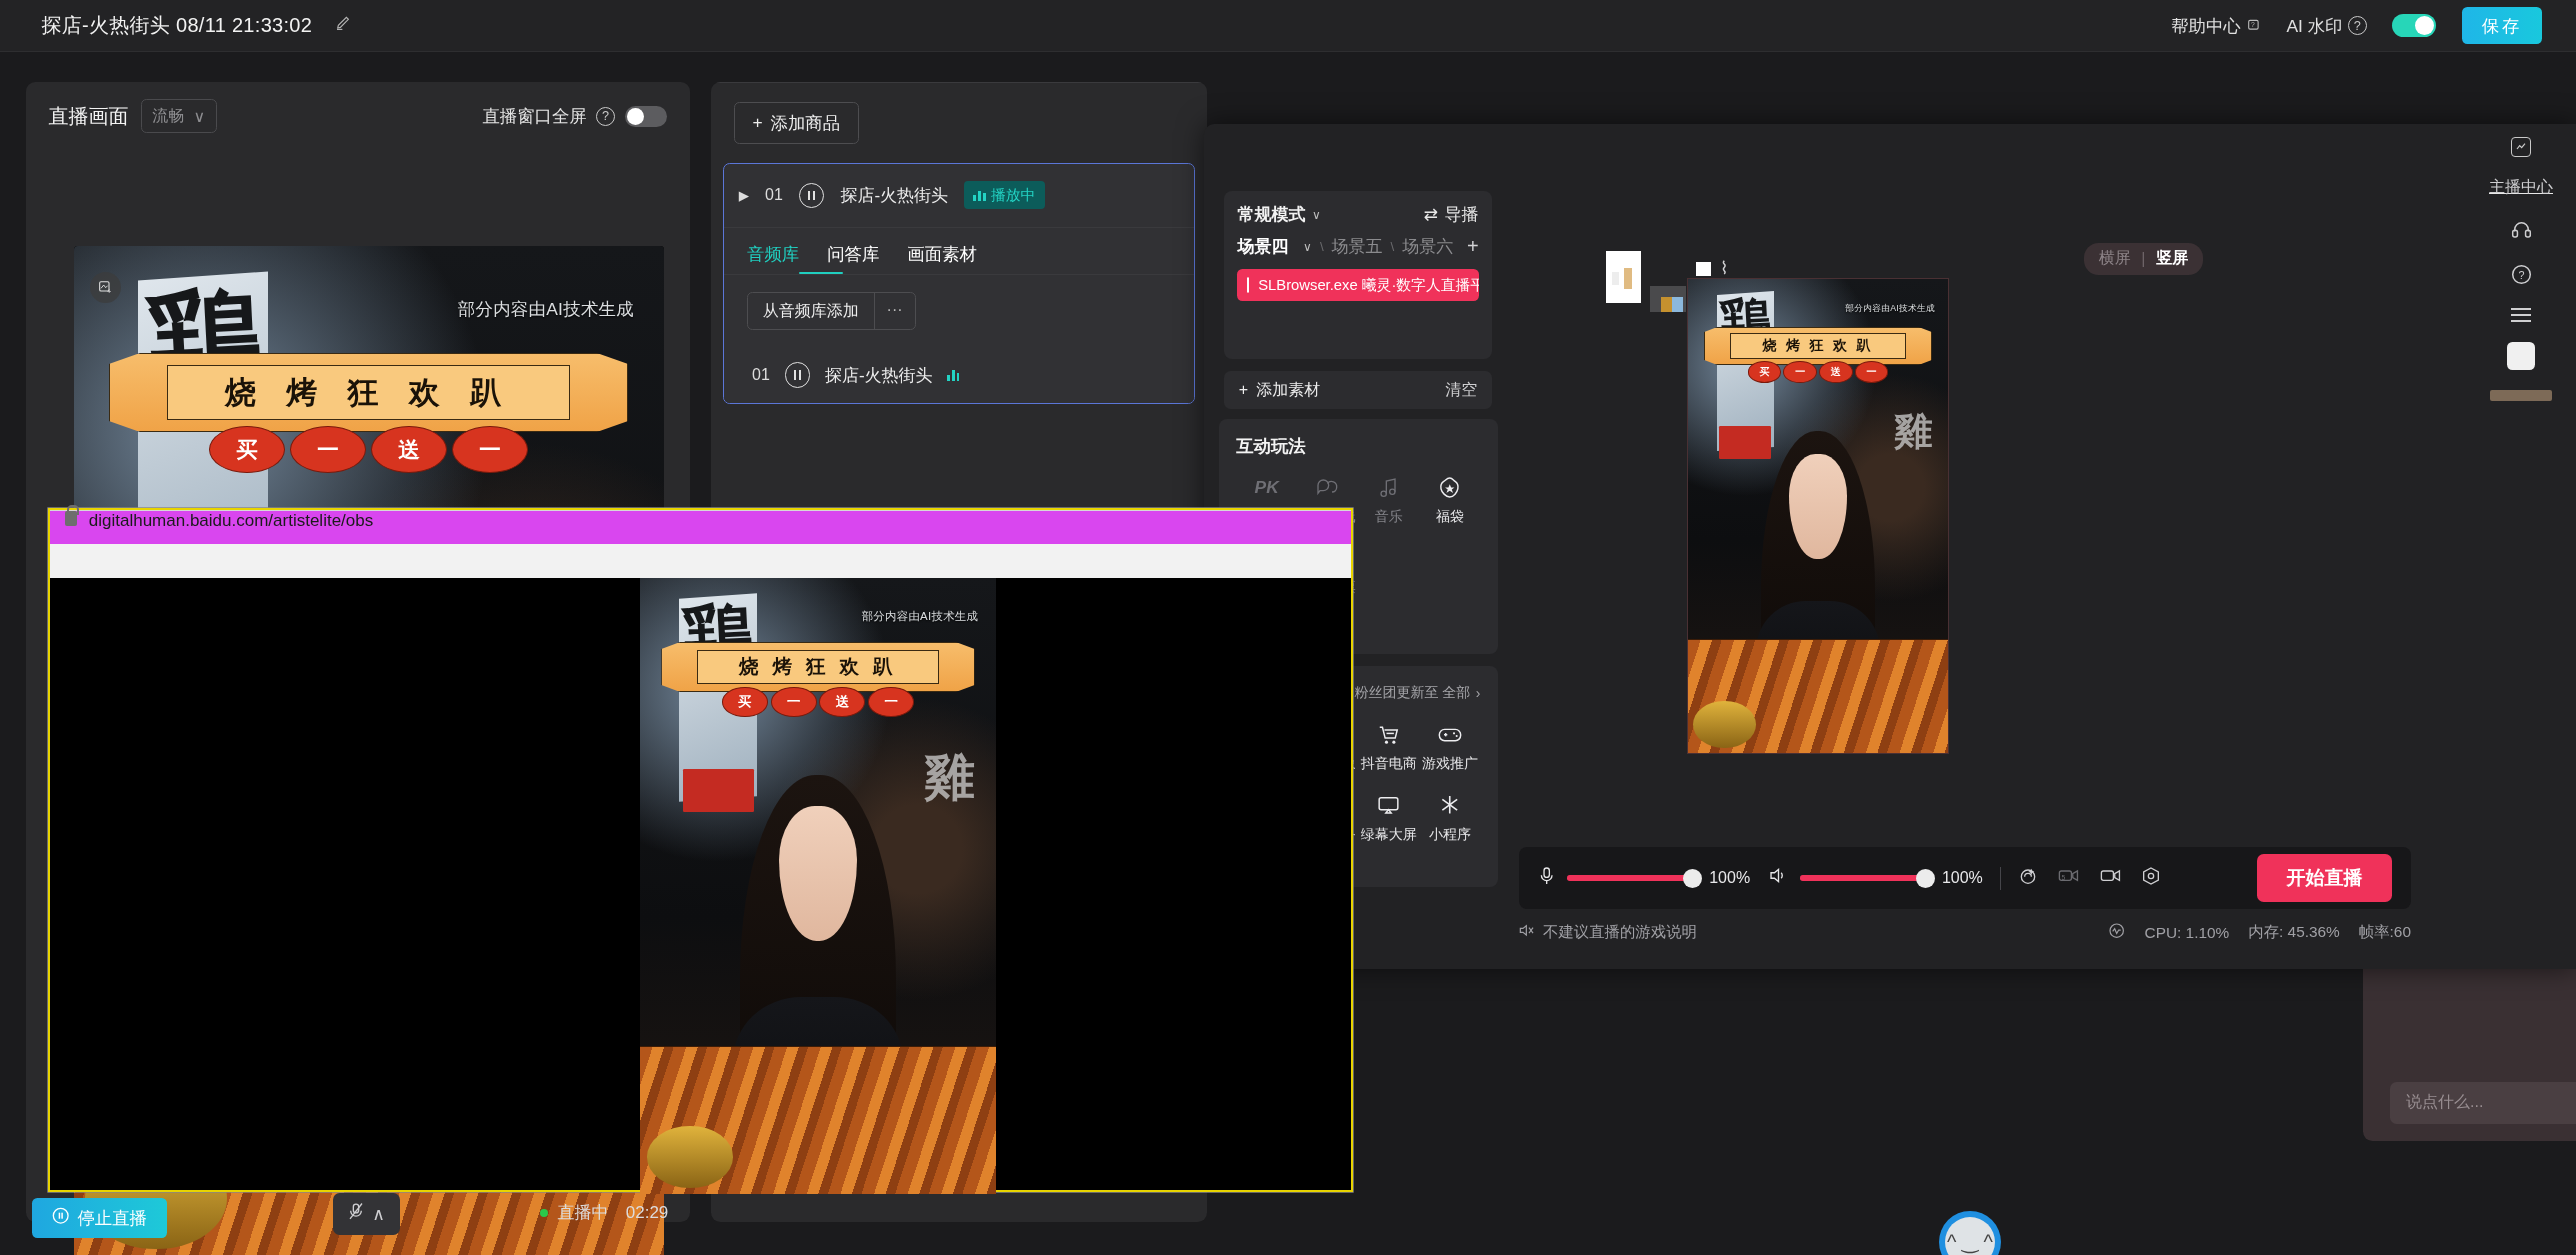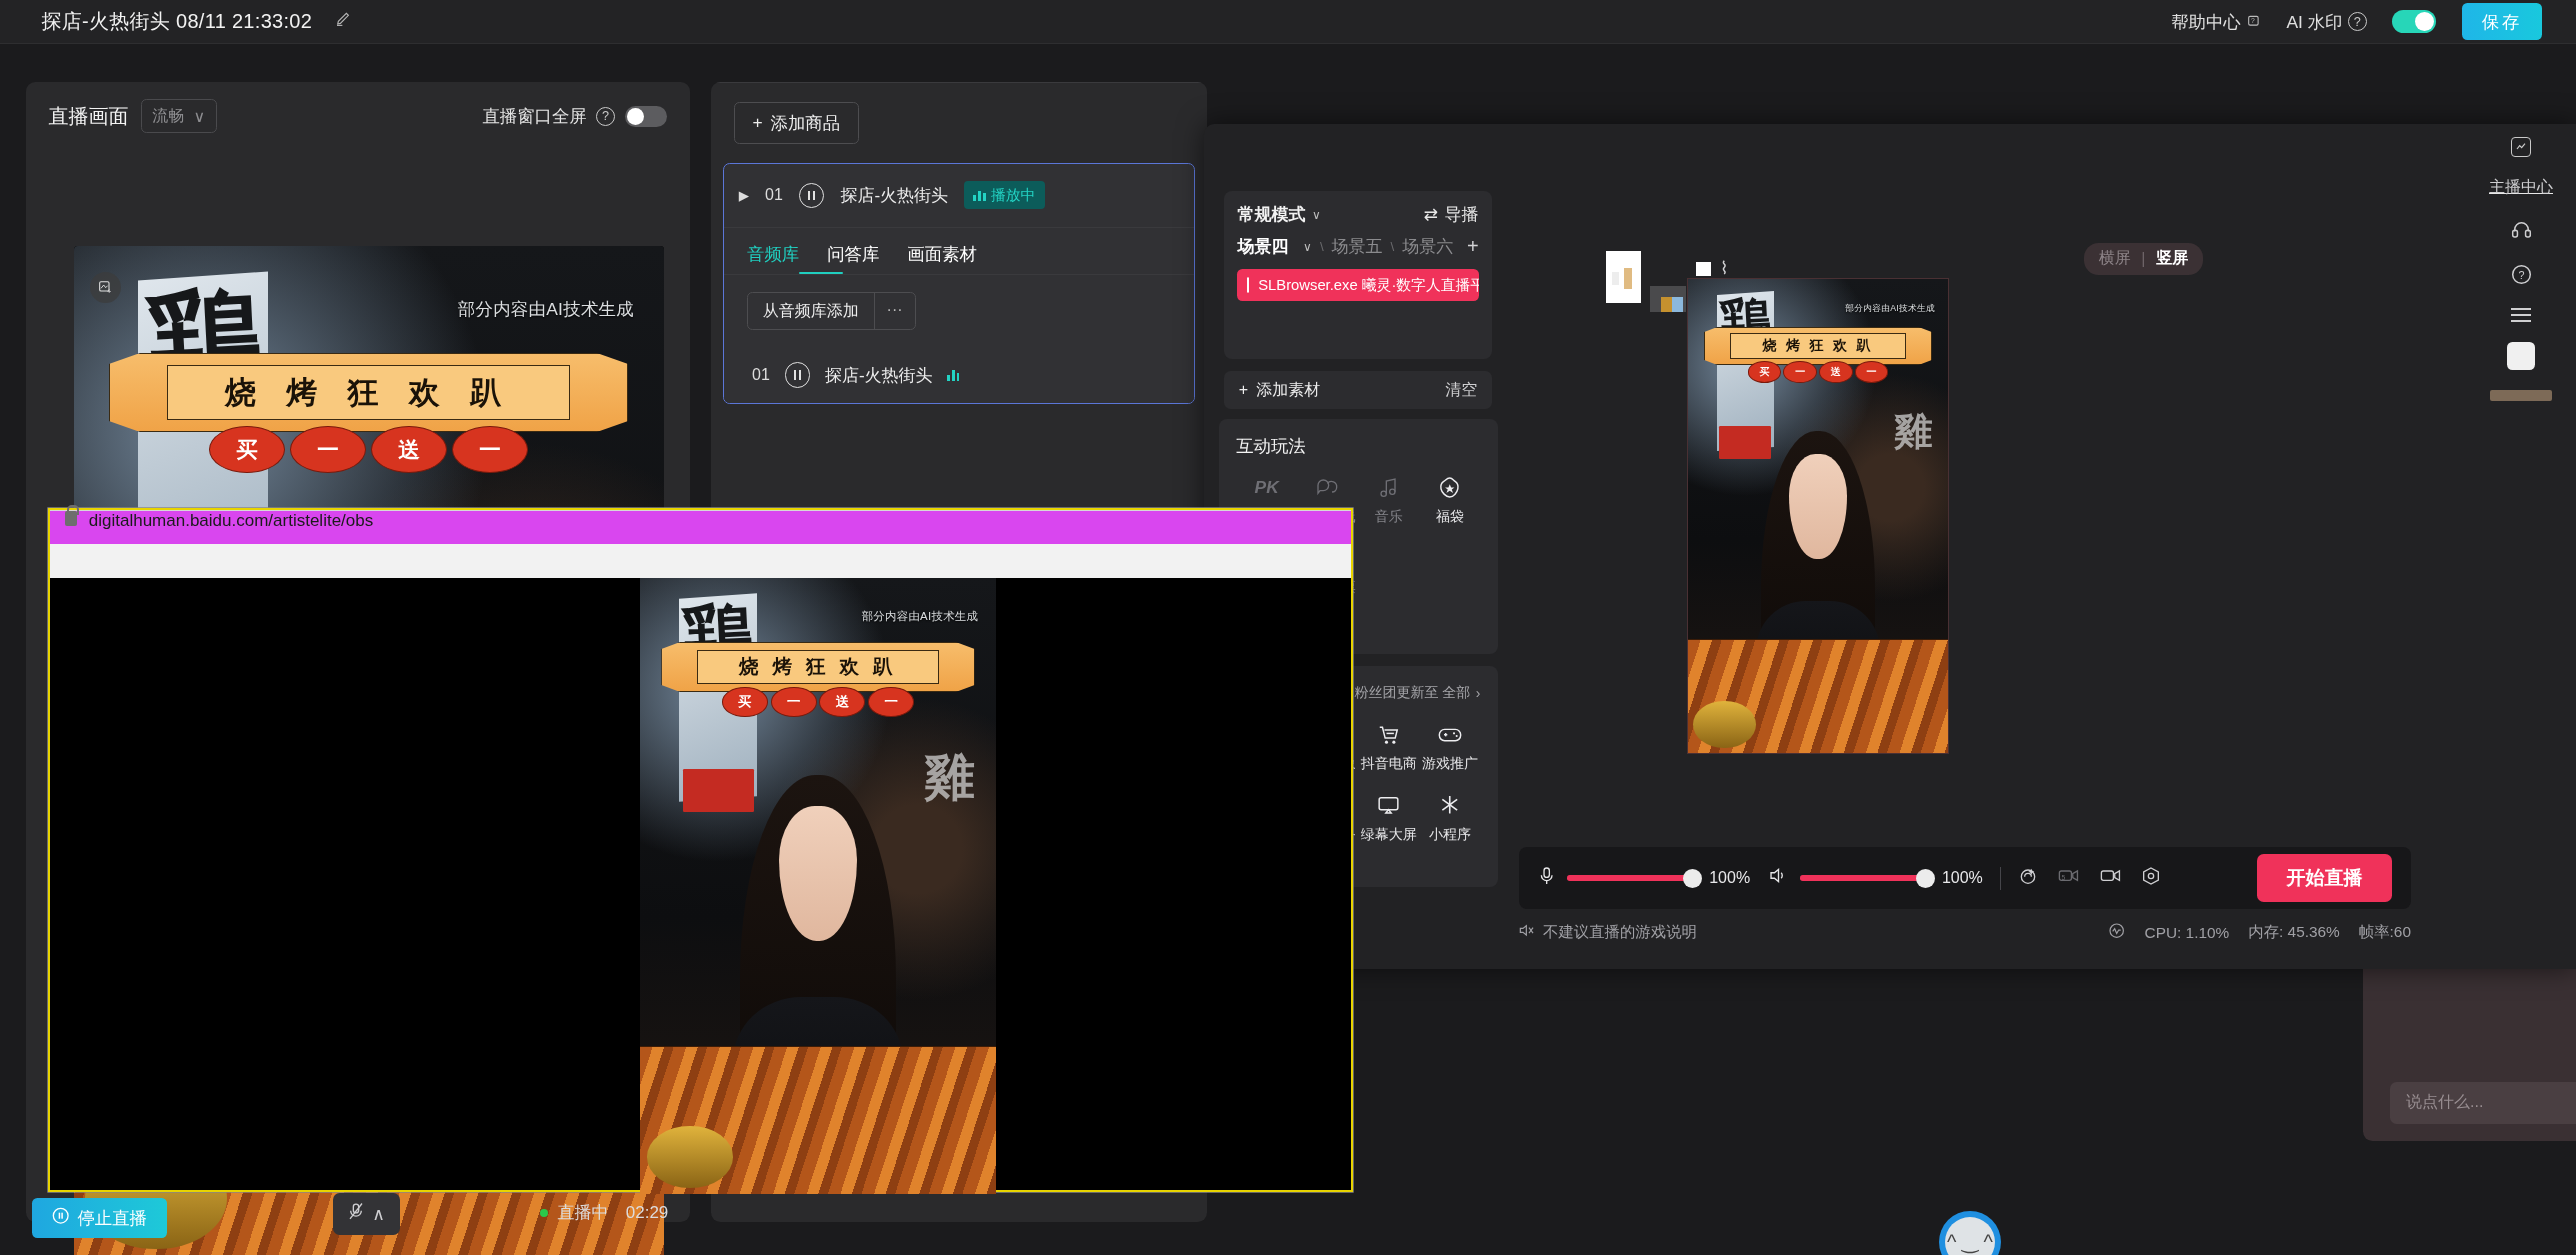--- a/index.html
+++ b/index.html
@@ -7,21 +7,21 @@
     width: 2576px; height: 1255px;
     background: #1b1b1d;
     font-family: "Liberation Sans", "DejaVu Sans", sans-serif;
     overflow: hidden;
     color: #e8e8e8;
   }
   #root { position: relative; width: 2576px; height: 1255px; background:#1b1b1d; }
 
   
   .topbar {
-    position:absolute; left:0; top:0; width:2576px; height:44px;
+    position:absolute; left:0; top:0; width:2576px; height:52px;
     background:#232325; display:flex; align-items:center;
     border-bottom:0.7px solid #2e2e30;
   }
   .tb-left { display:flex; align-items:center; gap:9.4px; padding-left:32px; }
   .tb-chev { font-size:20px; color:#d8d8d8; line-height:1; }
   .tb-title { font-size:20px; color:#f2f2f2; letter-spacing:0.3px; }
   .tb-pencil { font-size:17.4px; color:#b6b6b6; margin-left:13.4px; }
   .tb-right { margin-left:auto; display:flex; align-items:center; gap:25.5px; padding-right:34px; }
   .tb-link { font-size:17.4px; color:#e0e0e0; display:flex; align-items:center; gap:5.4px; }
   .ext-ic { font-size:14.8px; color:#bdbdbd; }
@@ -233,21 +233,21 @@
     position:absolute; left:20px; top:247px; width:268px; height:38px;
     background:#2c2c2f; border-radius:6.7px; display:flex; align-items:center;
     padding:0 14.8px; font-size:16px; color:#ededed;
   }
   .add-mat .clear { margin-left:auto; color:#cfcfd1;text-align:right; }
 
   .play-panel {
     position:absolute; left:14.8px; top:295px; width:279px; height:235px;
     background:#2c2c2f; border-radius:8px; padding:14.8px 17.4px;
   }
-  .sec-title { font-size:17.4px; font-weight:normal; color:#f4f4f4; }
+  .sec-title { font-size:17.4px; font-weight:bold; color:#f4f4f4; }
   .icon-grid { display:grid; grid-template-columns:repeat(4,1fr); row-gap:17.4px; margin-top:16px; }
   .ig-cell { display:flex; flex-direction:column; align-items:center; gap:6.7px; }
   .ig-label { font-size:14px; color:#84848a; }
   .ig-cell.bright .ig-label{ color:#e6e6e8; }
   .ig-ic { width:28px;height:28px;display:flex;align-items:center;justify-content:center;color:#6f6f75;}
   .ig-cell.bright .ig-ic{ color:#ededf0; }
 
   .tools-panel {
     position:absolute; left:14.8px; top:542px; width:279px; height:221px;
     background:#2c2c2f; border-radius:8px; padding:14.8px 17.4px;

